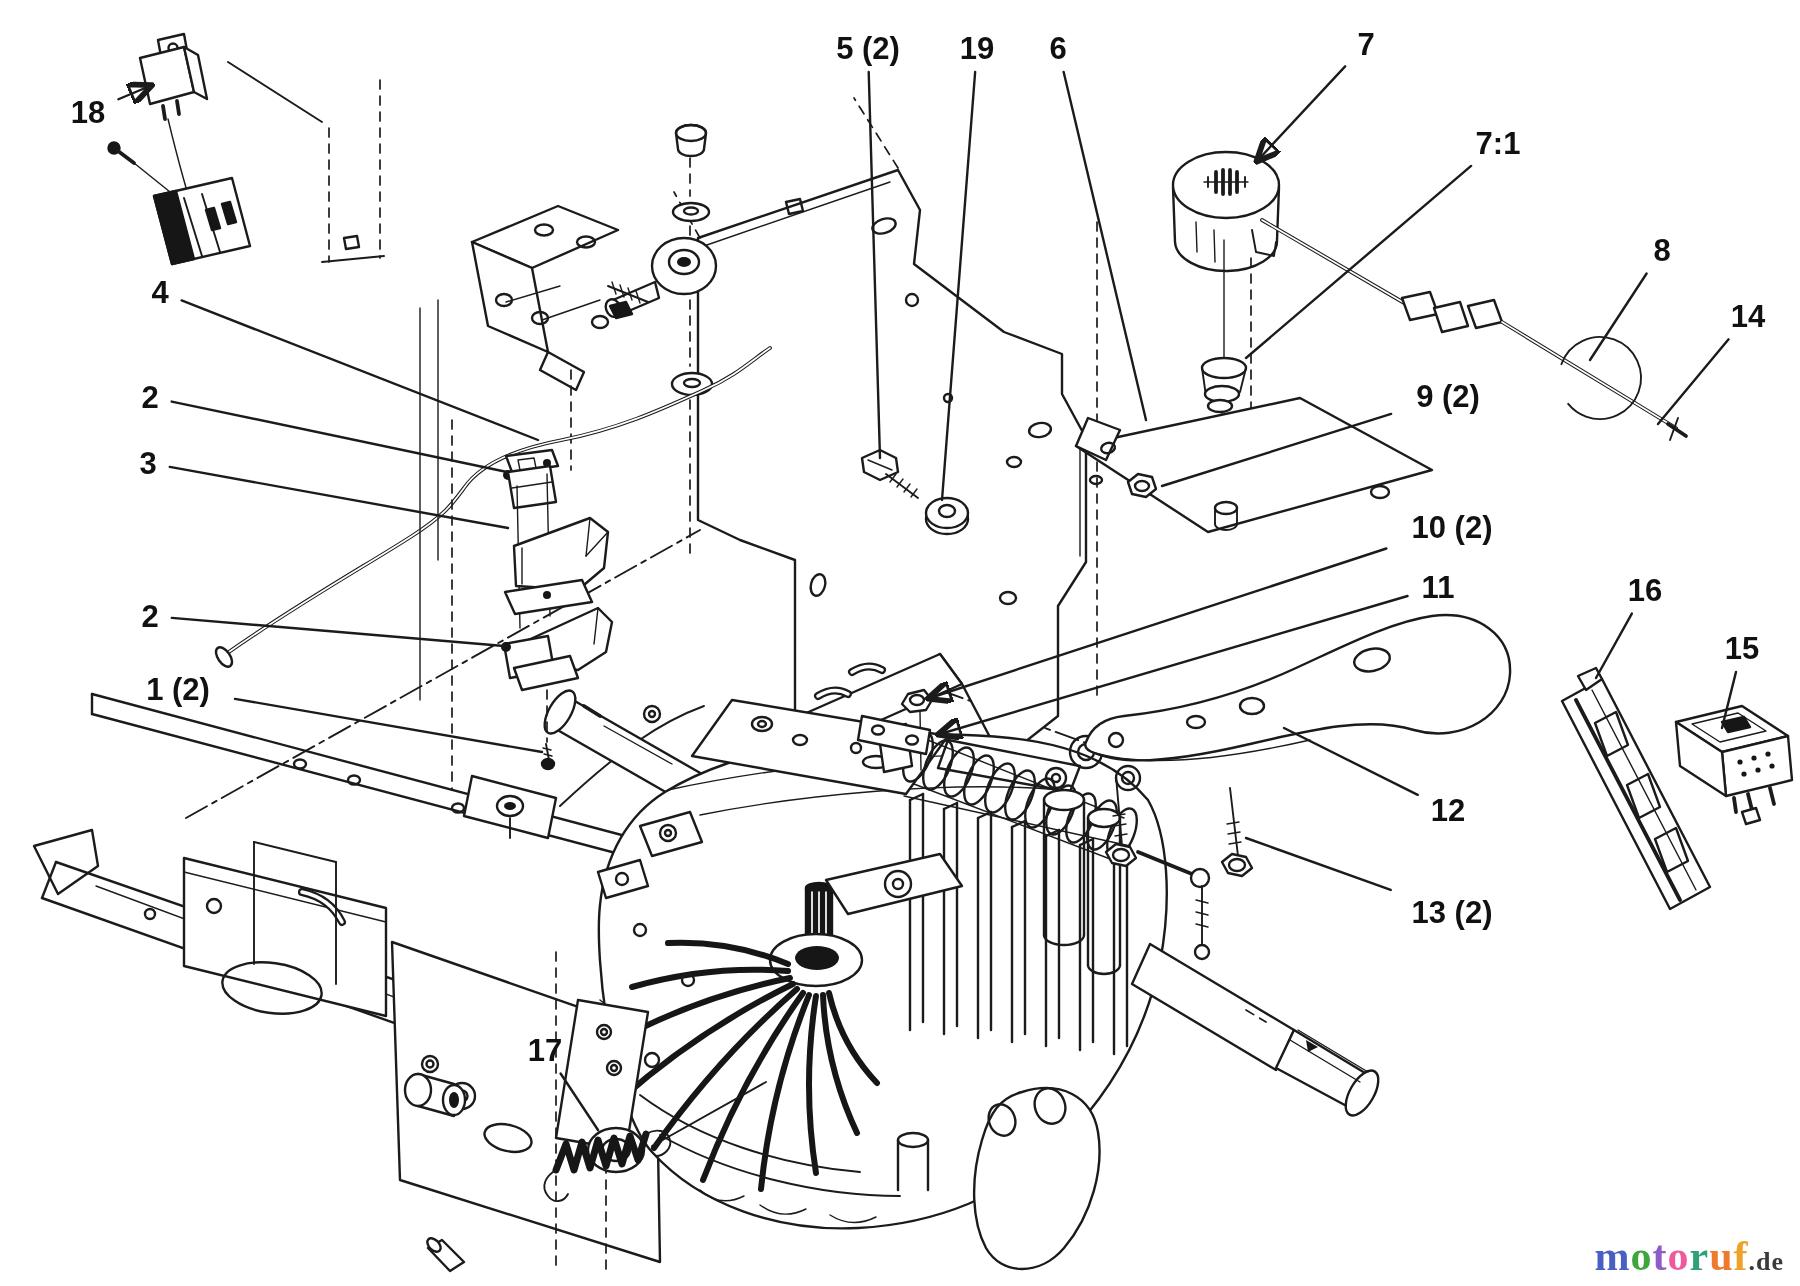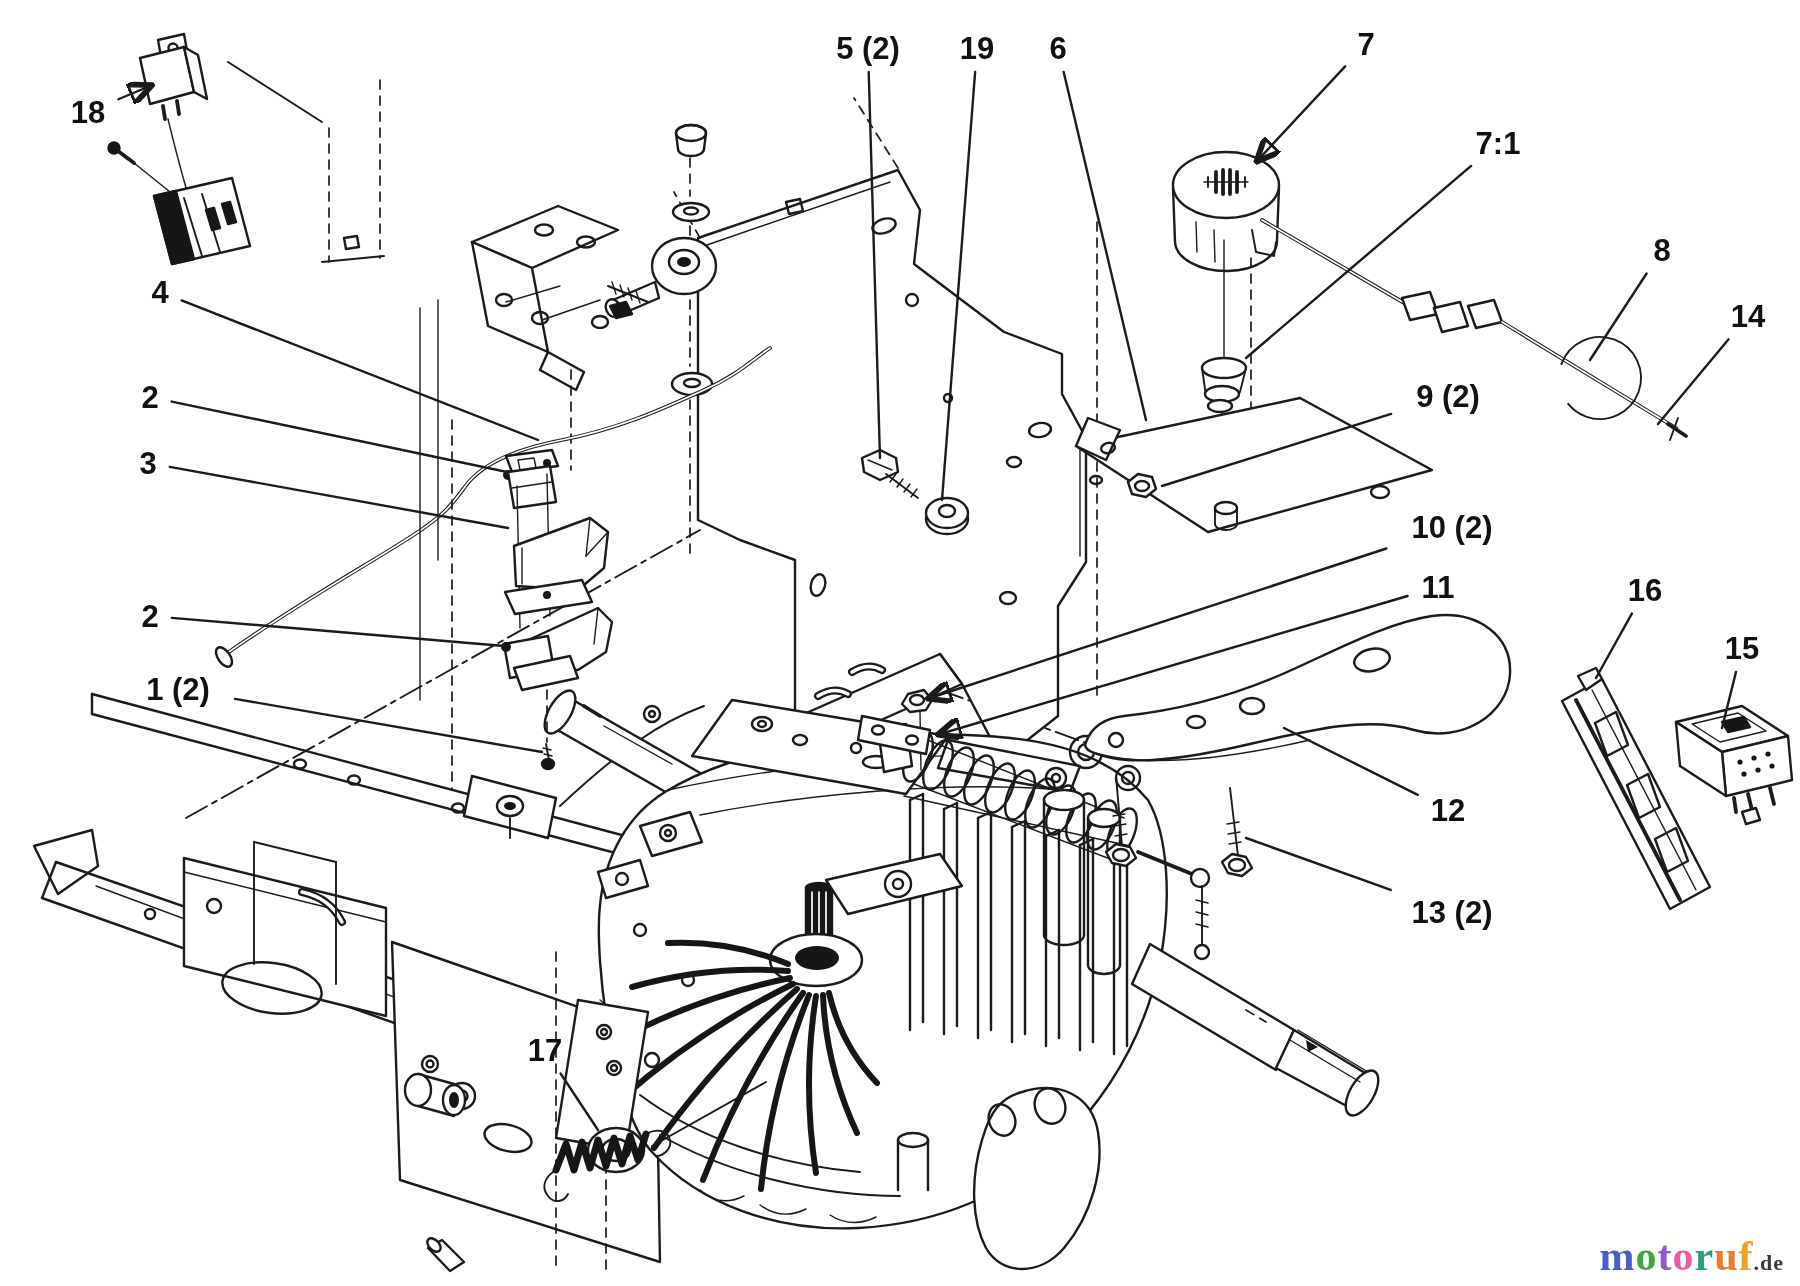--- a/index.html
+++ b/index.html
@@ -20,21 +20,21 @@
   #diagram .dash{stroke-dasharray:9 7;stroke-width:1.7;}
   #diagram .dashdot{stroke-dasharray:24 6 5 6;stroke-width:1.9;}
   #diagram .blade{stroke:#161616;stroke-width:6;}
   #diagram .coil{stroke:#161616;stroke-width:7;}
   #diagram .slot{stroke-width:8;}
   #diagram .slotc{stroke:#ffffff;stroke-width:3.5;}
   #diagram text.callout{font-family:"Liberation Sans",sans-serif;font-weight:bold;
       font-size:31px;fill:#111;stroke:none;}
   .watermark{position:absolute;right:16px;bottom:6px;font-family:"Liberation Serif",serif;
       font-weight:bold;font-size:42px;letter-spacing:1px;user-select:none;}
-  .watermark .suffix{font-size:22px;font-weight:bold;}
+  .watermark .suffix{font-size:26px;font-weight:bold;}
 </style>
 </head>
 <body>
 
 <div class="stage">
 <svg id="diagram" width="1800" height="1286" viewBox="0 0 1800 1286" xmlns="http://www.w3.org/2000/svg">
   <defs>
     <marker id="arr" markerWidth="11" markerHeight="9" refX="9" refY="4.5" orient="auto">
       <path d="M0,0 L10,4.5 L0,9 Z" fill="#1b1b1b" stroke="none"></path>
     </marker>

